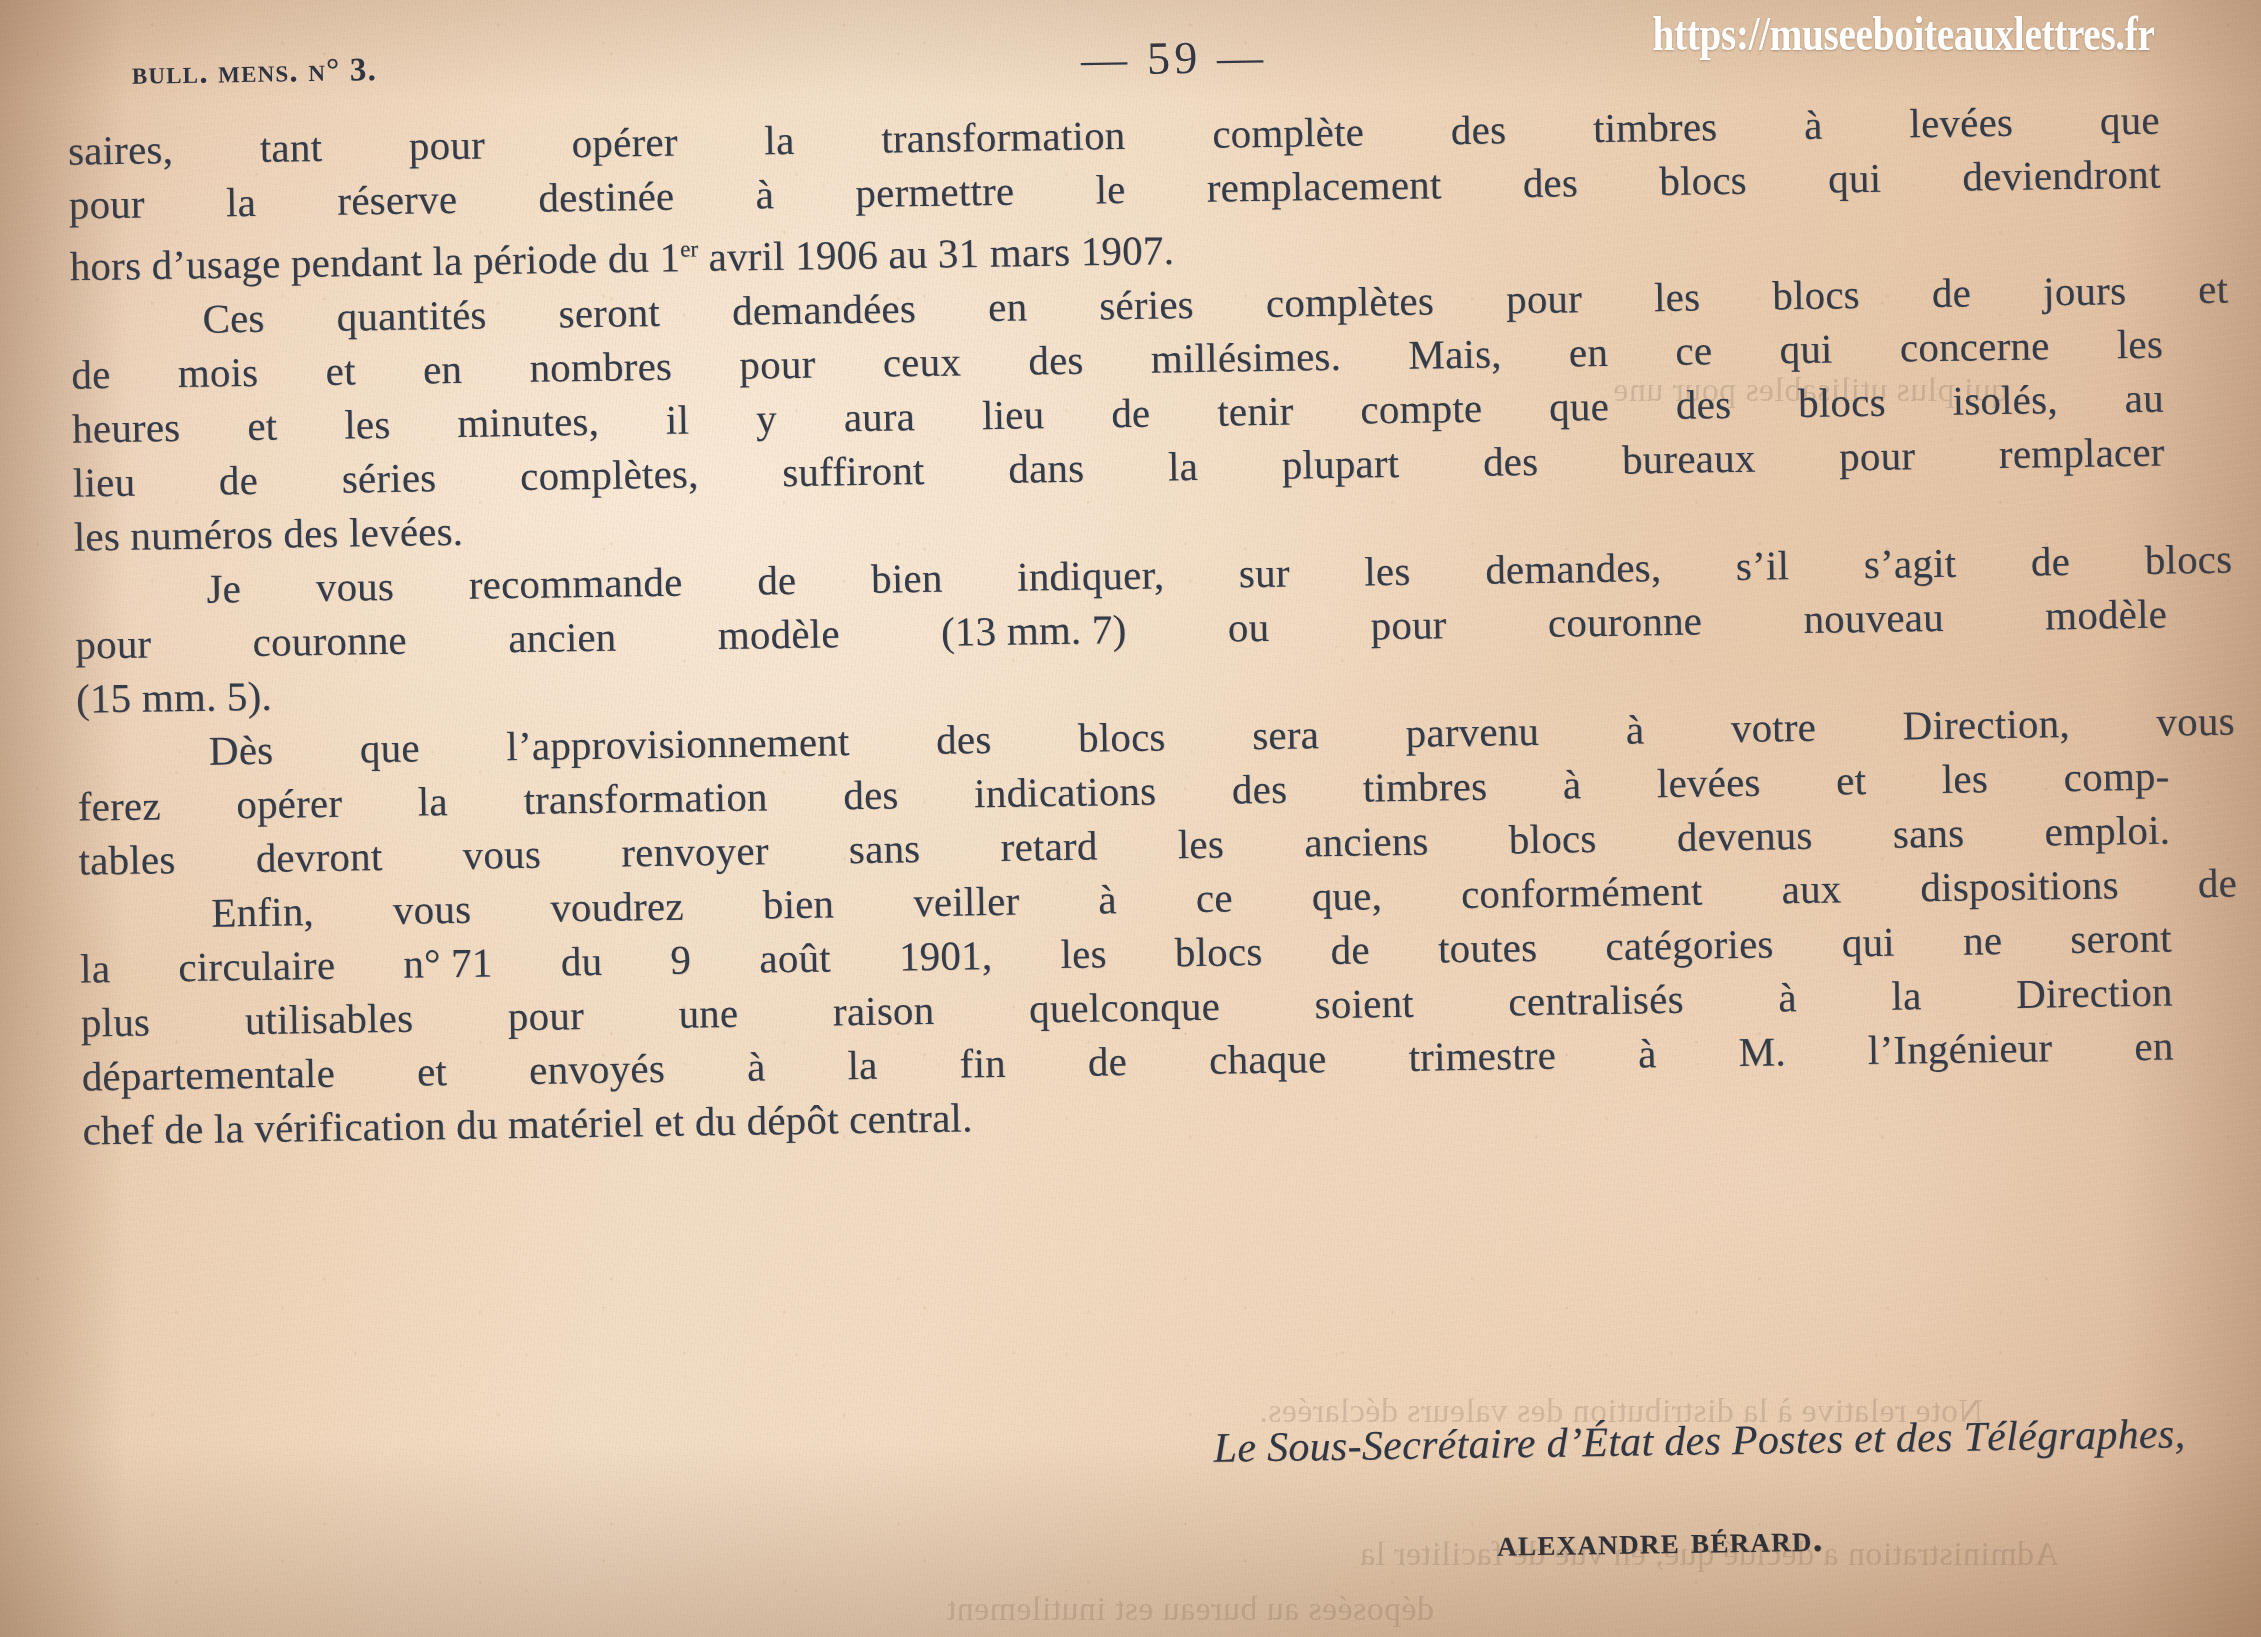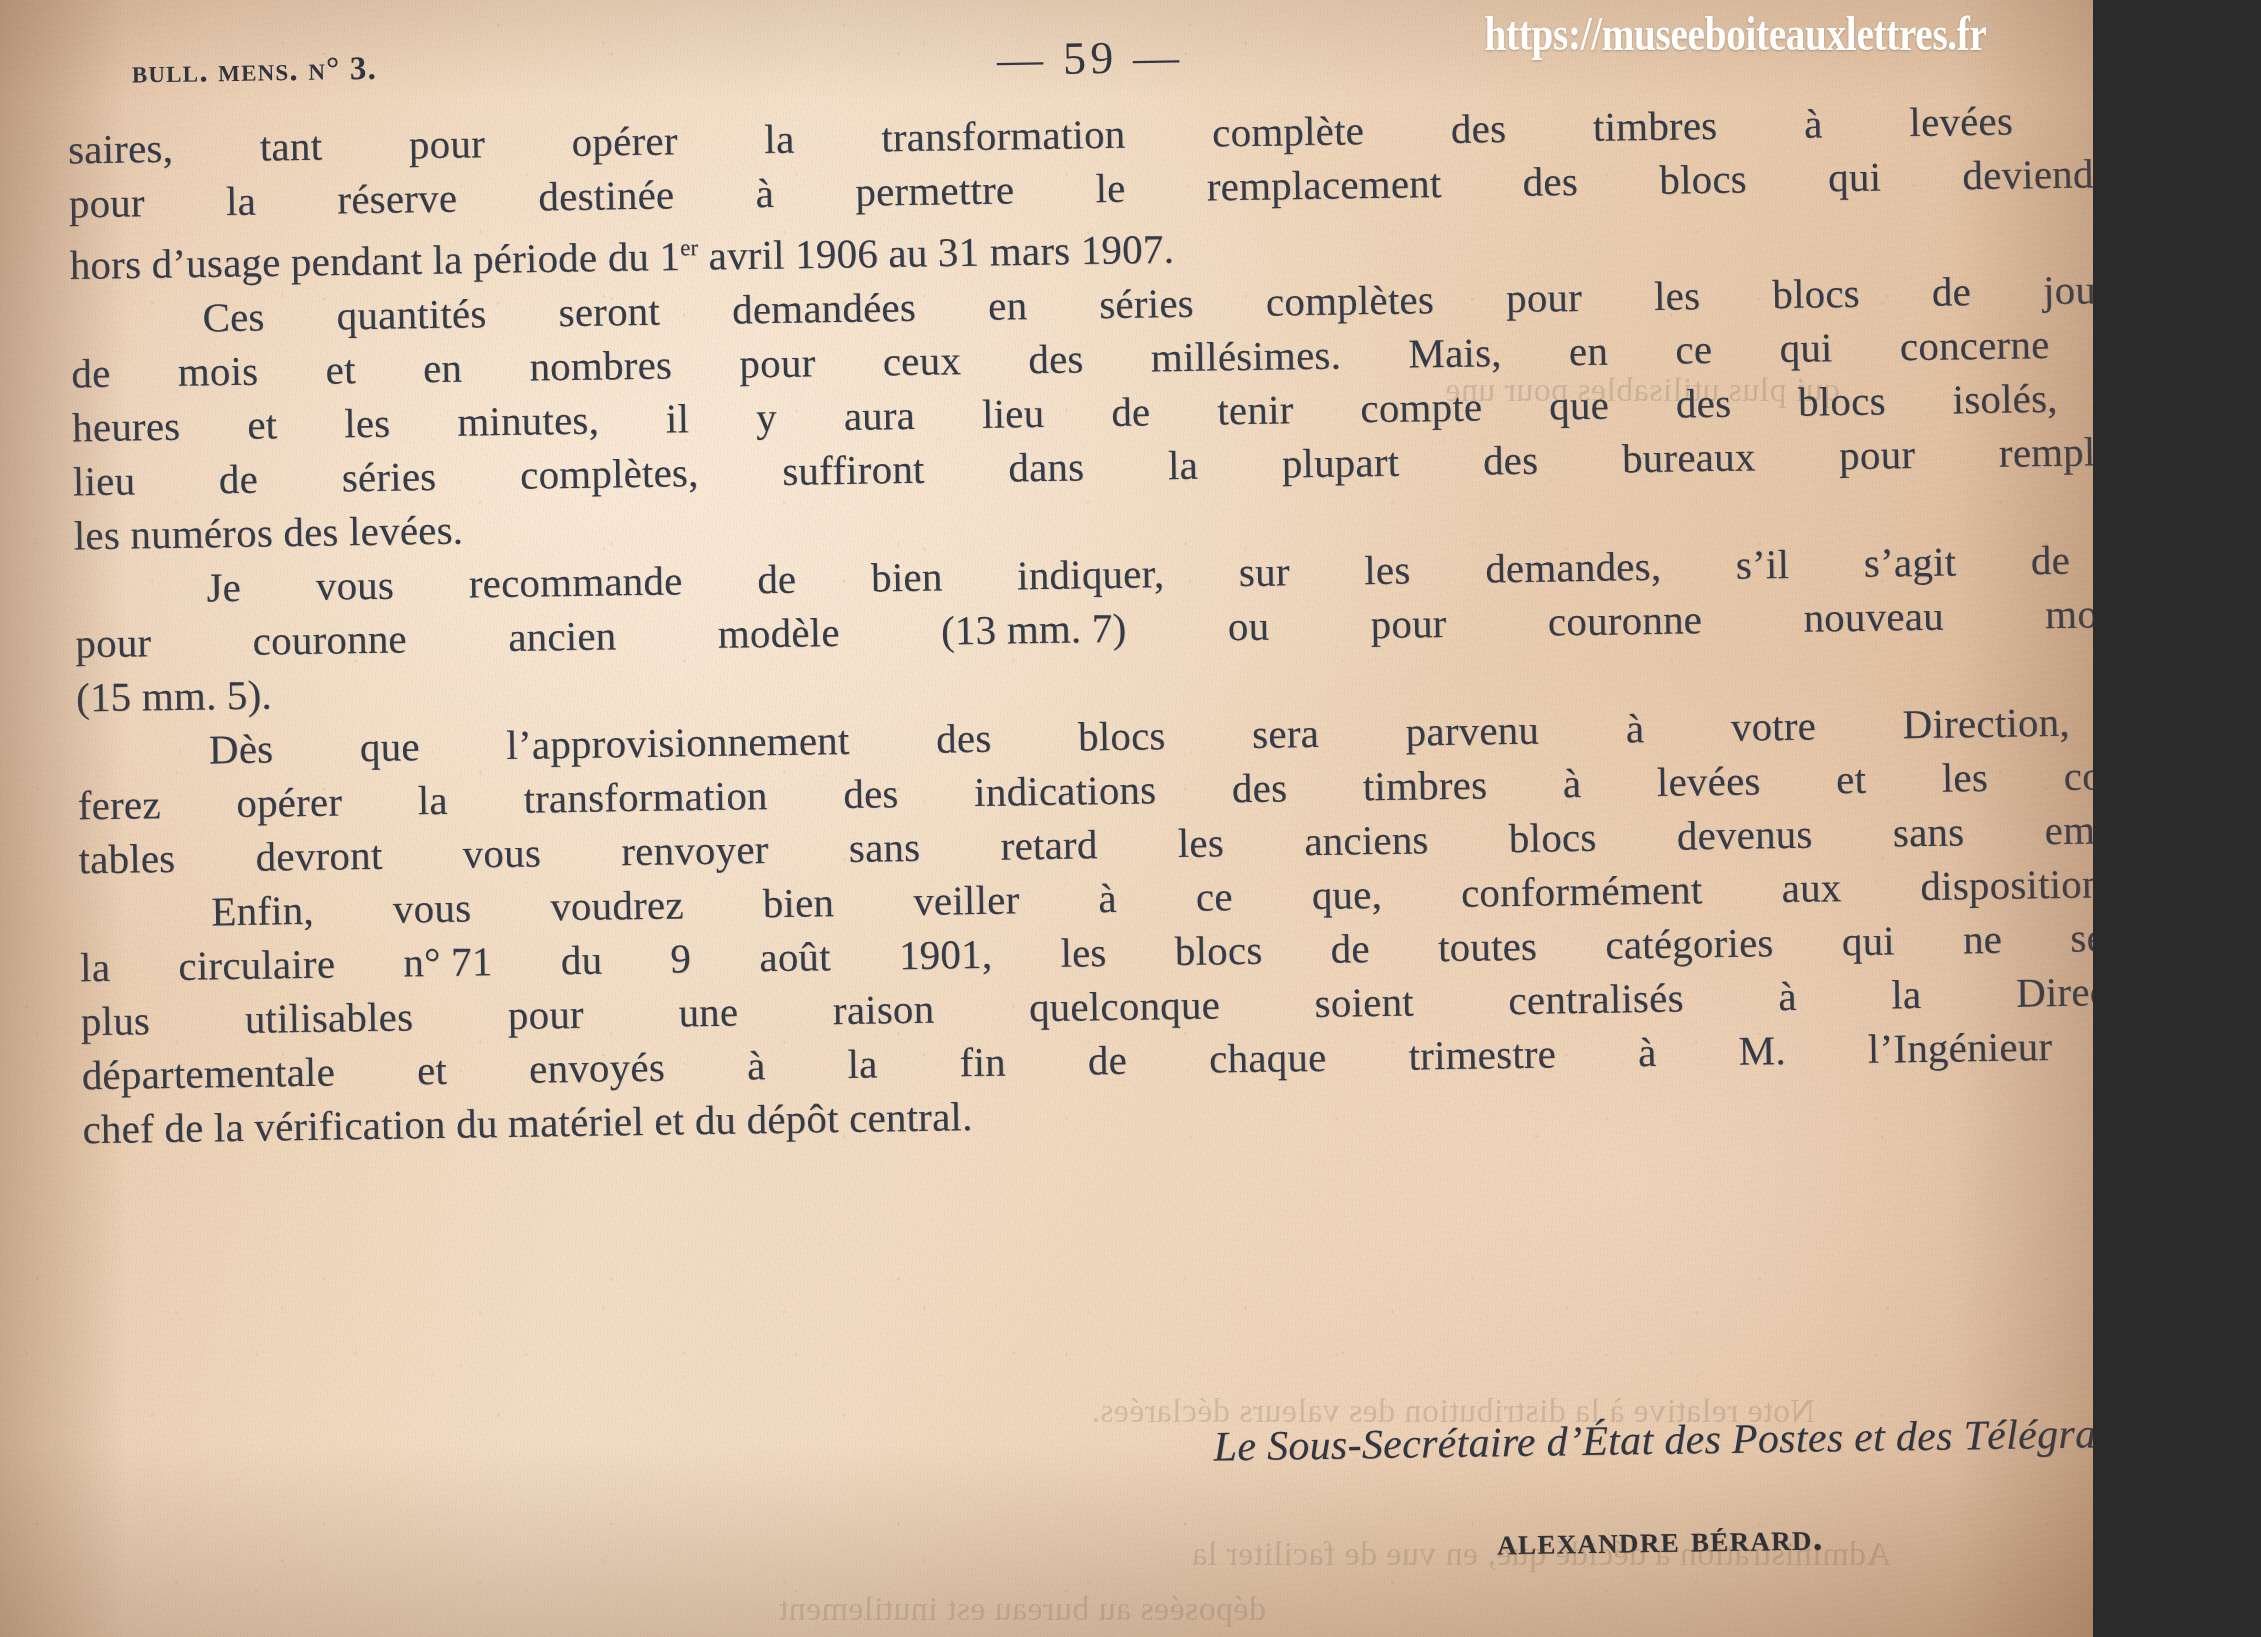--- a/index.html
+++ b/index.html
@@ -2,21 +2,21 @@
 <html style="font-size:13.5px"><head>
 <meta charset="utf-8">
 <style>
   html, body {
     margin: 0;
     padding: 0;
     background: #2b2b2b;
   }
   #page {
     position: relative;
-    width: 2093px;
+    width: 2261px;
     height: 1638px;
     overflow: hidden;
     background: #e2c2a6;
     font-family: "Liberation Serif", "DejaVu Serif", serif;
   }
 
   
   #paper-base {
     position: absolute;
     inset: 0;

